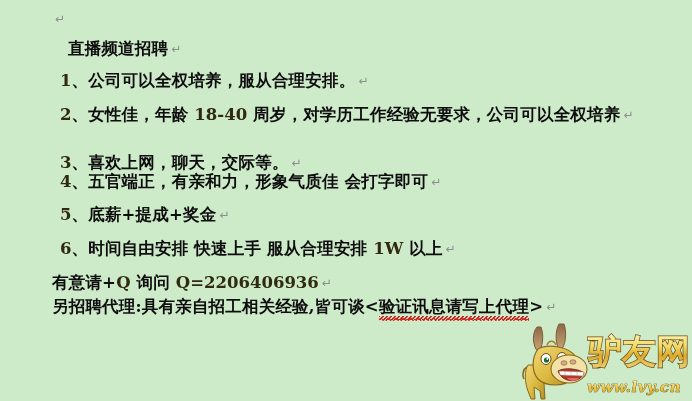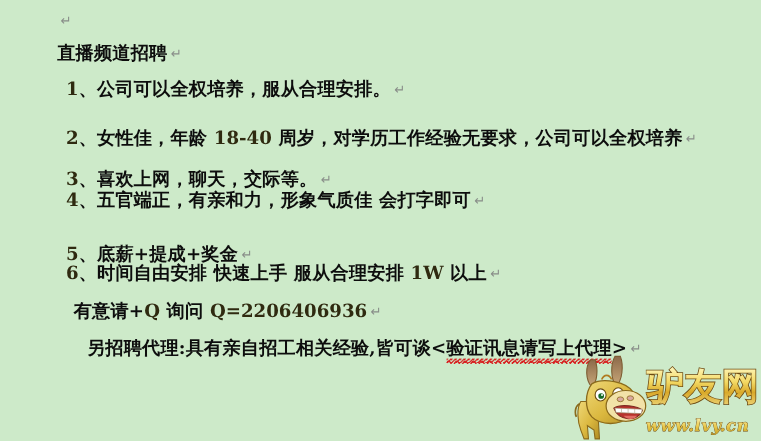--- a/index.html
+++ b/index.html
@@ -51,51 +51,49 @@
   
   .line-empty {
     position: absolute;
     left: 52px;
     top: 10px;
     font-size: 15px;
   }
 
   .line-title {
     position: absolute;
-    left: 52px;
+    left: 68px;
     top: 38px;
     font-size: 16.5px;
   }
 
   .item {
     position: absolute;
     left: 60px;
     font-size: 16.5px;
   }
   .item-1 { top: 70px; }
-  .item-2 { top: 104px; margin-top: 11px; }
+  .item-2 { top: 104px; }
   .item-3 { top: 138px; margin-top: 14px; }
   .item-4 { top: 171px; text-align: right; }
-  .item-5 { top: 220px; }
+  .item-5 { top: 204px; }
   .item-6 { top: 238px; }
 
   .line-contact {
     position: absolute;
     left: 52px;
     top: 272px;
     font-size: 16.5px;
-    margin-left: 15px;
   }
 
   .line-agent {
     position: absolute;
     left: 52px;
-    top: 306px;
-    font-size: 16.5px;
-    margin-left: 27px;
+    top: 296px;
+    font-size: 16.5px;
   }
 
   
   .num {
     font-family: "DejaVu Serif", "Liberation Serif", serif;
     font-weight: bold;
     color: #2f2a10;
     letter-spacing: 0;
   }
 

